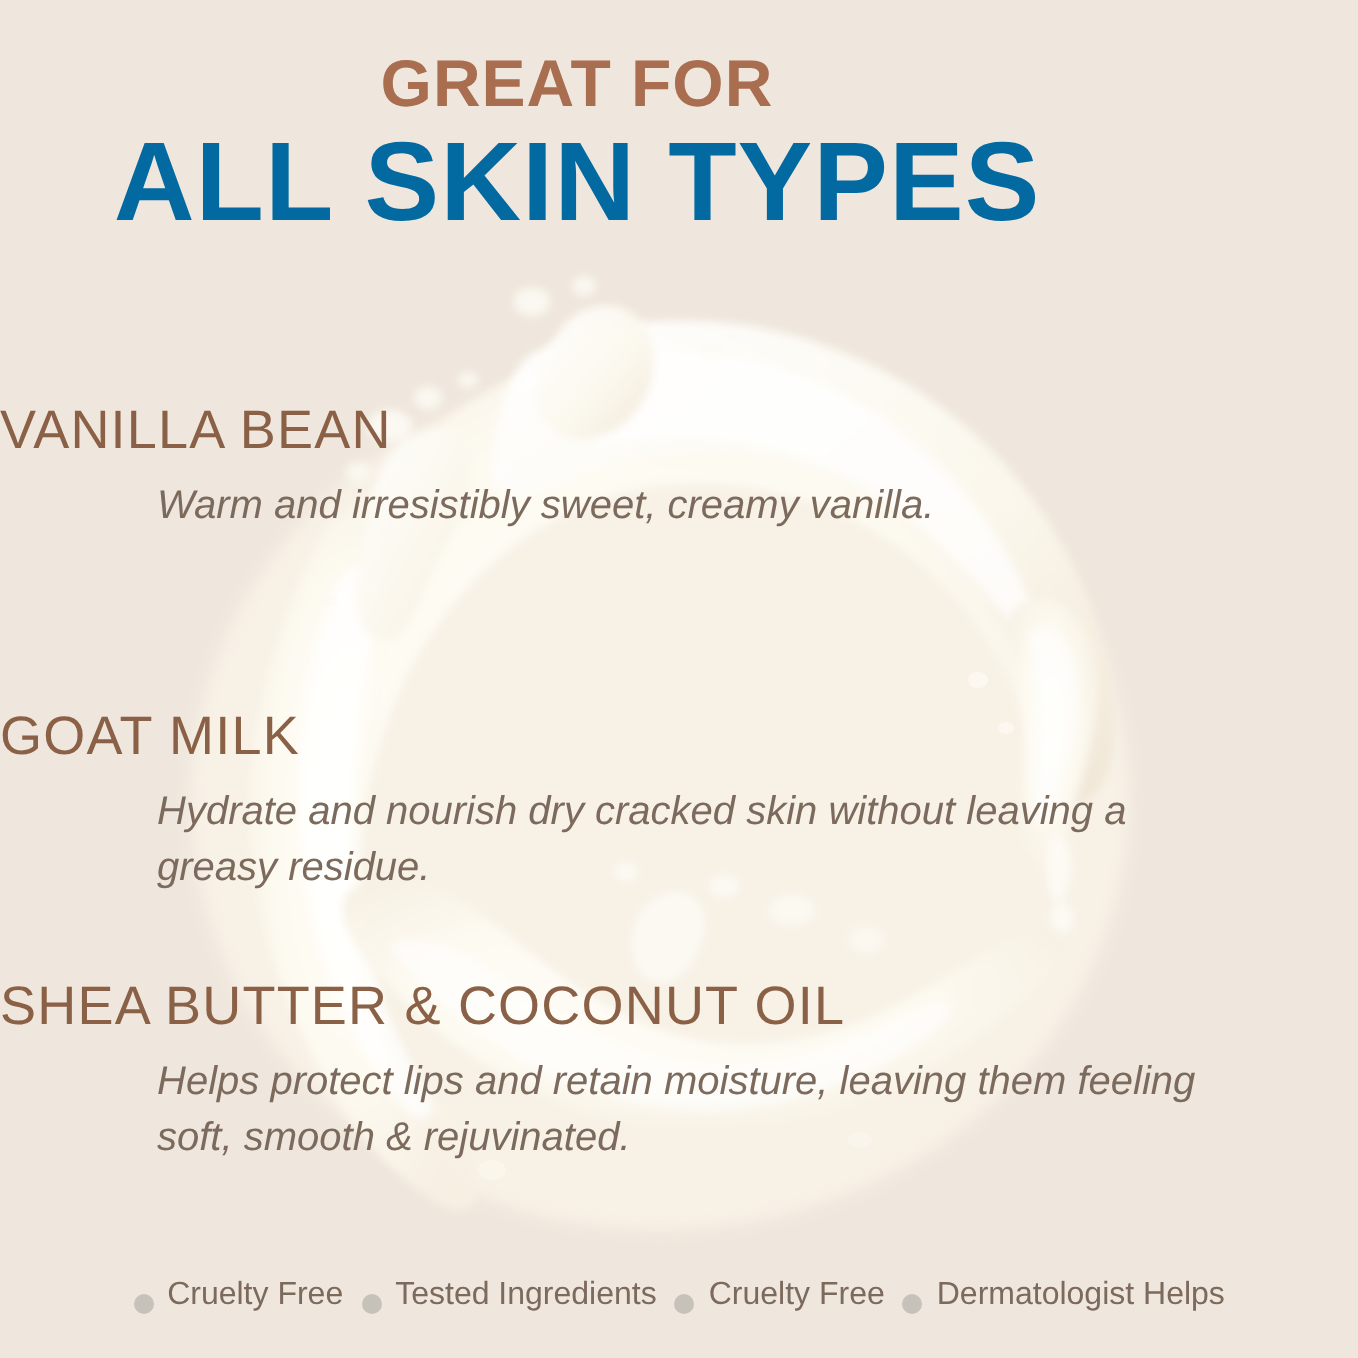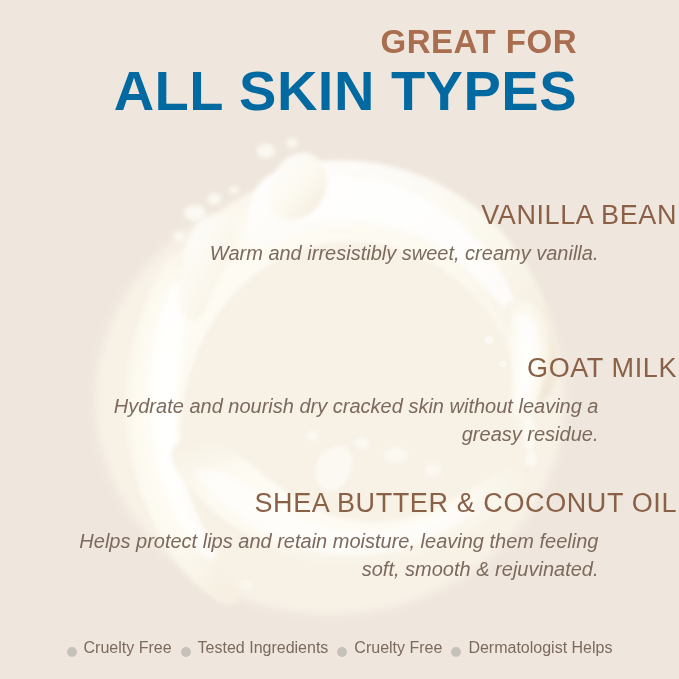--- a/index.html
+++ b/index.html
@@ -38,21 +38,21 @@
     width: 679px;
     height: 679px;
   }
 
   
   .headline-block {
     position: absolute;
     top: 24px;
     left: 0;
     width: 577px;
-    text-align: right;
+    text-align: center;
     z-index: 2;
   }
   .eyebrow {
     font-size: 33px;
     font-weight: bold;
     letter-spacing: 0.5px;
     color: #a96d4f;
     line-height: 1.08;
     margin: 0;
   }
@@ -67,21 +67,21 @@
 
   
   .ingredients {
     position: absolute;
     top: 200px;
     left: 0;
     width: 679px;
     z-index: 2;
   }
   .ingredient {
-    text-align: right;
+    text-align: left;
     width: 677px;
   }
   .ingredient-title {
     font-size: 27px;
     font-weight: normal;
     letter-spacing: 0.6px;
     color: #8a6147;
     line-height: 1.15;
     margin: 0;
   }

